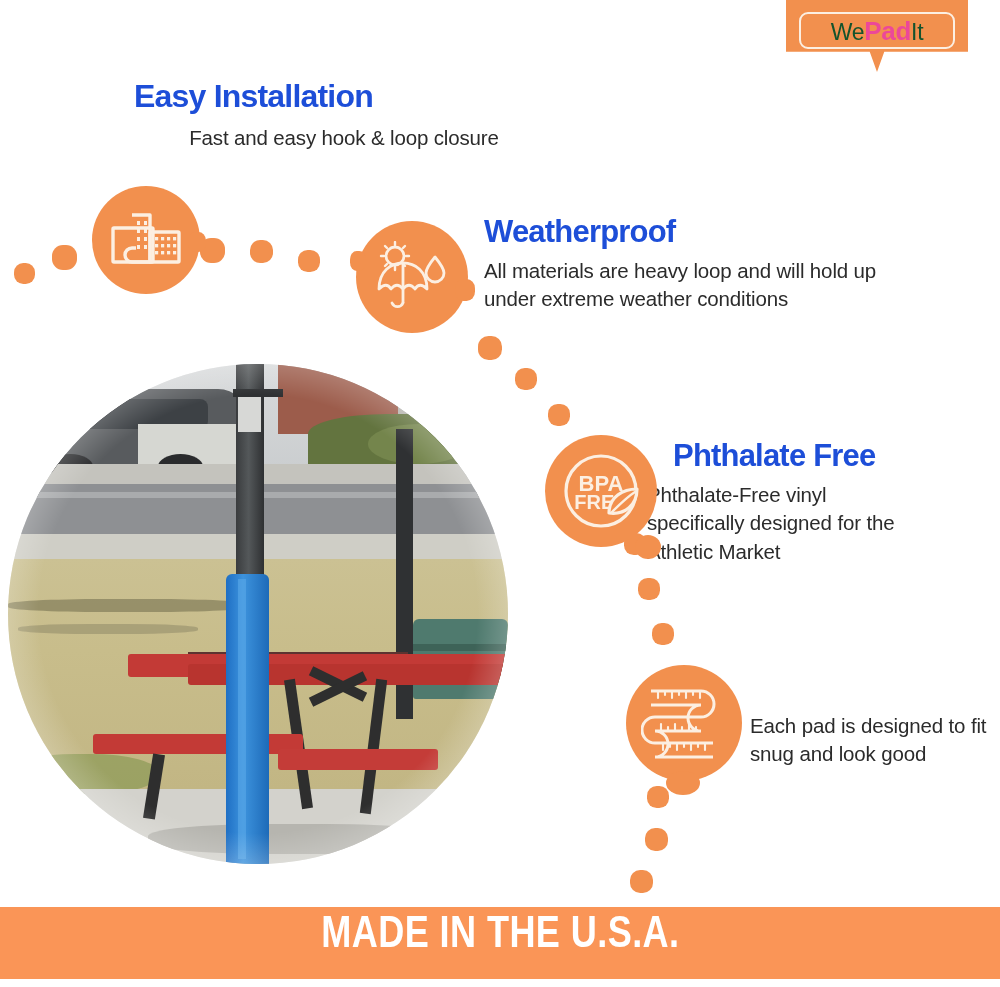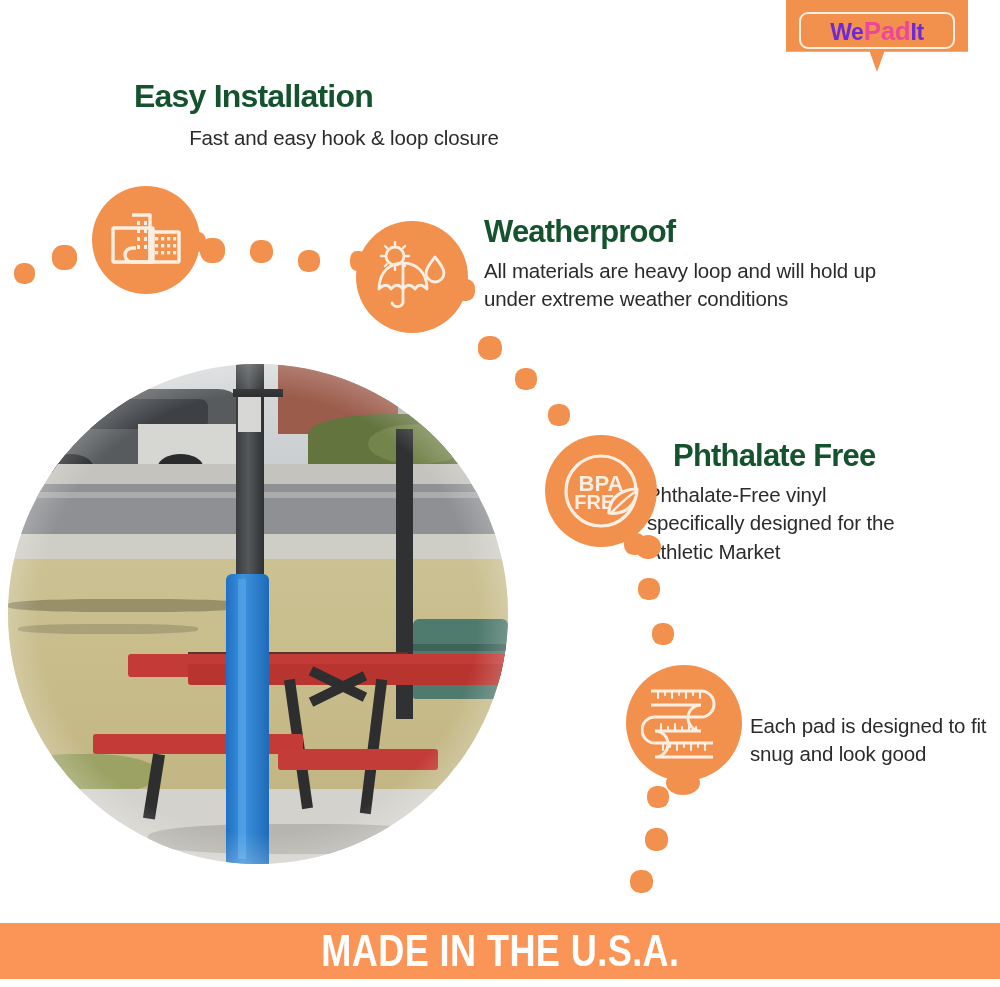--- a/index.html
+++ b/index.html
@@ -47,34 +47,34 @@
     justify-content: center;
   }
   .logo-text {
     font-size: 23px;
     letter-spacing: -0.3px;
     line-height: 1;
     white-space: nowrap;
   }
   .logo-text .lt-we,
   .logo-text .lt-it {
-    color: #6d28d9;
-    font-weight: bold;
+    color: #14532d;
+    font-weight: normal;
   }
   .logo-text .lt-pad {
     color: #ec4899;
     font-weight: bold;
     font-size: 26px;
   }
 
   
   .feature-title {
     position: absolute;
     font-weight: bold;
-    color: #14532d;
+    color: #1d4ed8;
     letter-spacing: -0.8px;
     line-height: 1.05;
     white-space: nowrap;
   }
   .feature-desc {
     position: absolute;
     color: #2b2b2b;
     font-size: 20.5px;
     line-height: 1.38;
     letter-spacing: -0.15px;
@@ -196,24 +196,24 @@
     background: radial-gradient(circle at 50% 50%, rgba(255,255,255,0) 62%, rgba(255,255,255,0.55) 86%, rgba(255,255,255,0.95) 100%);
     pointer-events: none;
   }
 
   
   #usa-banner {
     position: absolute;
     left: 0;
     bottom: 8px;
     width: 1000px;
-    height: 56px;
+    height: 72px;
     background: #FA9557;
     display: flex;
-    align-items: center;
+    align-items: flex-start;
     justify-content: center;
     margin-top: 28px;
   }
   #usa-banner-text {
     color: #ffffff;
     font-weight: bold;
     font-size: 44px;
     letter-spacing: 0.5px;
     transform: scaleX(0.82);
     white-space: nowrap;

